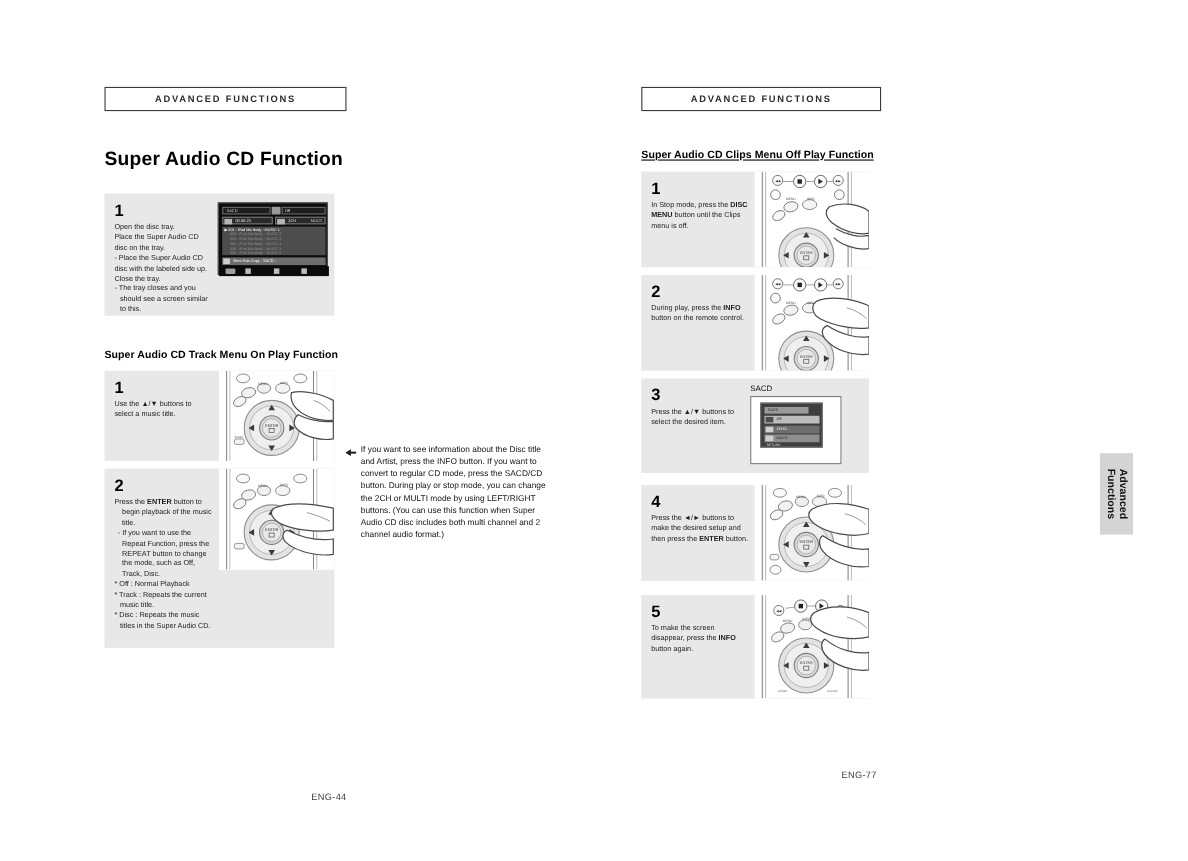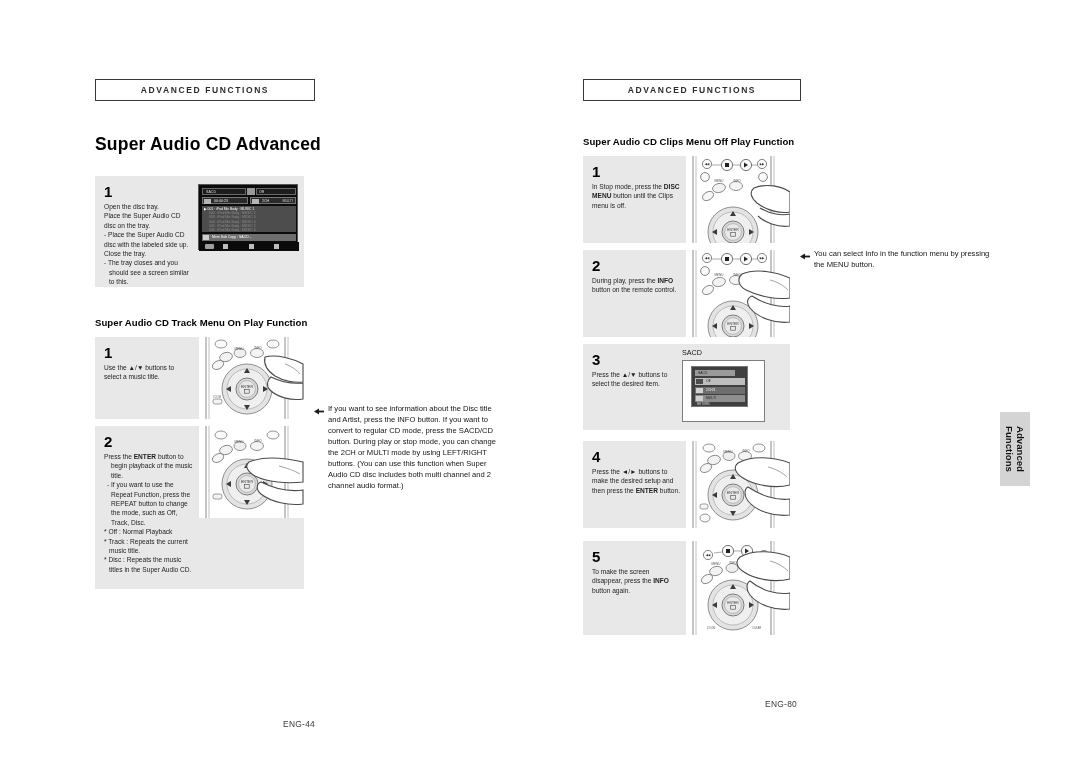--- a/index.html
+++ b/index.html
@@ -145,21 +145,21 @@
 </style>
 </head>
 <body>
 
 <div class="page">
 
   <div class="sec-header" style="left:95px; top:79px; width:220px;">
     <span>Advanced Functions</span>
   </div>
 
-  <div class="page-title" style="left:95px; top:134px;">Super Audio CD Advanced</div>
+  <div class="page-title" style="left:95px; top:134px;">Super Audio CD Function</div>
 
   <div class="panel" style="left:95px; top:176px; width:209px; height:111px;">
     <div class="txtcol" style="width:104px;">
       <div class="stepnum">1</div>
       <div class="steptext">
         <span>Open the disc tray.</span><br>
         <span>Place the Super Audio CD</span><br>
         <span>disc on the tray.</span><br>
         <span>- Place the Super Audio CD</span><br>
         <span>disc with the labeled side up.</span><br>
@@ -324,21 +324,21 @@
     </span>
     <span class="ntext">If you want to see information about the Disc title and Artist, press the INFO button. If you want to convert to regular CD mode, press the SACD/CD button. During play or stop mode, you can change the 2CH or MULTI mode by using LEFT/RIGHT buttons. (You can use this function when Super Audio CD disc includes both multi channel and 2 channel audio format.)</span>
   </div>
 
   <div class="folio" style="left:283px; top:699px;margin-top:20px;">ENG-44</div>
 
   <div class="sec-header" style="left:583px; top:79px; width:218px;">
     <span>Advanced Functions</span>
   </div>
 
-  <div class="sub-heading" style="left:583px; top:136px;">Super Audio CD Clips Menu Off Play Function</div>
+  <div class="sub-heading" style="left:583px; top:136px;text-decoration:underline;">Super Audio CD Clips Menu Off Play Function</div>
 
   <div class="panel" style="left:583px; top:156px; width:207px; height:87px;">
     <div class="txtcol" style="width:104px;">
       <div class="stepnum">1</div>
       <div class="steptext">In Stop mode, press the <b>DISC MENU</b> button until the Clips menu is off.</div>
     </div>
     <div class="remote" style="left:103px; top:0; width:104px; height:87px;">
       <svg width="104" height="87" viewBox="0 0 104 87">
         <rect x="0" y="0" width="104" height="87" fill="#fff"></rect>
         <line x1="7" y1="0" x2="7" y2="87" stroke="#8a8a8a" stroke-width="1"></line>
@@ -421,29 +421,20 @@
         <polygon points="26,76 31,73 31,79" fill="#3a3a3a"></polygon>
         <polygon points="68,76 63,73 63,79" fill="#3a3a3a"></polygon>
 
         <path d="M56 24 C70 18 90 22 104 28 L104 48 C90 50 72 46 60 40 C52 36 51 28 56 24 Z" fill="#fff" stroke="#4a4a4a" stroke-width="1.1"></path>
         <path d="M66 46 C78 54 94 58 104 56 L104 72 C90 74 72 68 64 58 C60 53 61 48 66 46 Z" fill="#fff" stroke="#4a4a4a" stroke-width="1.1"></path>
         <path d="M84 30 C92 32 98 36 102 40" fill="none" stroke="#7a7a7a" stroke-width=".7"></path>
       </svg>
     </div>
   </div>
 
-  <div class="note" style="left:800px; top:248px; width:190px;">
-    <span class="arrow">
-      <svg width="10" height="7" viewBox="0 0 10 7">
-          <polygon points="0,3.5 5,0.5 5,6.5" fill="#1a1a1a"></polygon>
-          <rect x="5" y="2.6" width="5" height="1.8" fill="#1a1a1a"></rect>
-        </svg>
-    </span>
-    <span class="ntext">You can select Info in the function menu by pressing the MENU button.</span>
-  </div>
 
   <div class="panel" style="left:583px; top:344px; width:207px; height:86px;">
     <div class="txtcol" style="width:104px;">
       <div class="stepnum">3</div>
       <div class="steptext">Press the ▲/▼ buttons to select the desired item.</div>
     </div>
 
     <div class="sacd-box" style="left:99px; top:16px; width:83px; height:62px;">
       <div class="osd" style="left:8px; top:5px; width:57px; height:41px; border:1px solid #777; background:#3f3f3f;">
         <div style="position:absolute;left:3px;top:3px;width:40px;height:6px;background:#9a9a9a;">
@@ -547,21 +538,21 @@
         <text x="21" y="88" font-size="2.8" fill="#666" font-family="Liberation Sans, sans-serif">ZOOM</text>
         <text x="66" y="88" font-size="2.8" fill="#666" font-family="Liberation Sans, sans-serif">CLEAR</text>
 
         <path d="M54 16 C68 8 90 10 104 16 L104 38 C88 42 68 38 58 31 C50 26 49 20 54 16 Z" fill="#fff" stroke="#4a4a4a" stroke-width="1.1"></path>
         <path d="M64 40 C76 50 92 54 104 52 L104 68 C90 70 72 64 64 54 C60 49 60 42 64 40 Z" fill="#fff" stroke="#4a4a4a" stroke-width="1.1"></path>
         <path d="M84 20 C92 22 98 26 102 30" fill="none" stroke="#7a7a7a" stroke-width=".7"></path>
       </svg>
     </div>
   </div>
 
-  <div class="folio" style="left:765px; top:699px;">ENG-80</div>
+  <div class="folio" style="left:765px; top:699px;">ENG-77</div>
 
   <div class="side-tab" style="left:1000px; top:412px; width:30px; height:74px;">
     <div class="vtxt">
       <span>Advanced</span><br>
       <span>Functions</span>
     </div>
   </div>
 
 </div>
 

